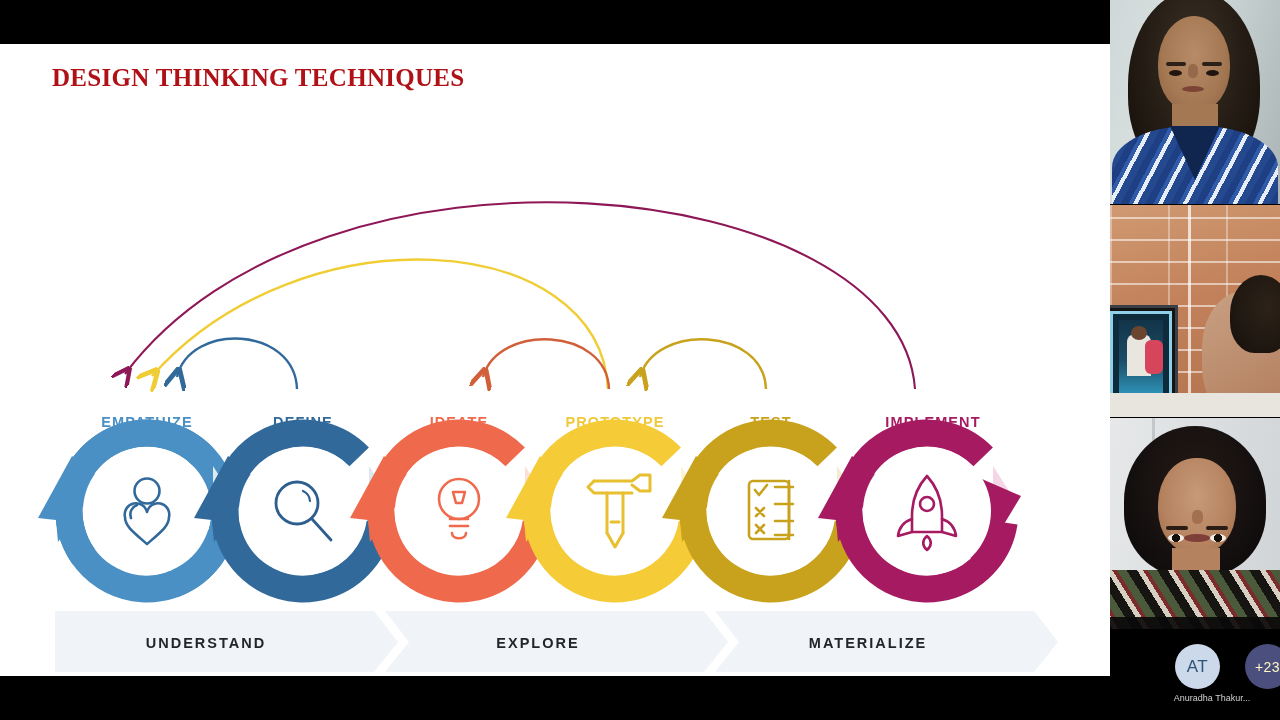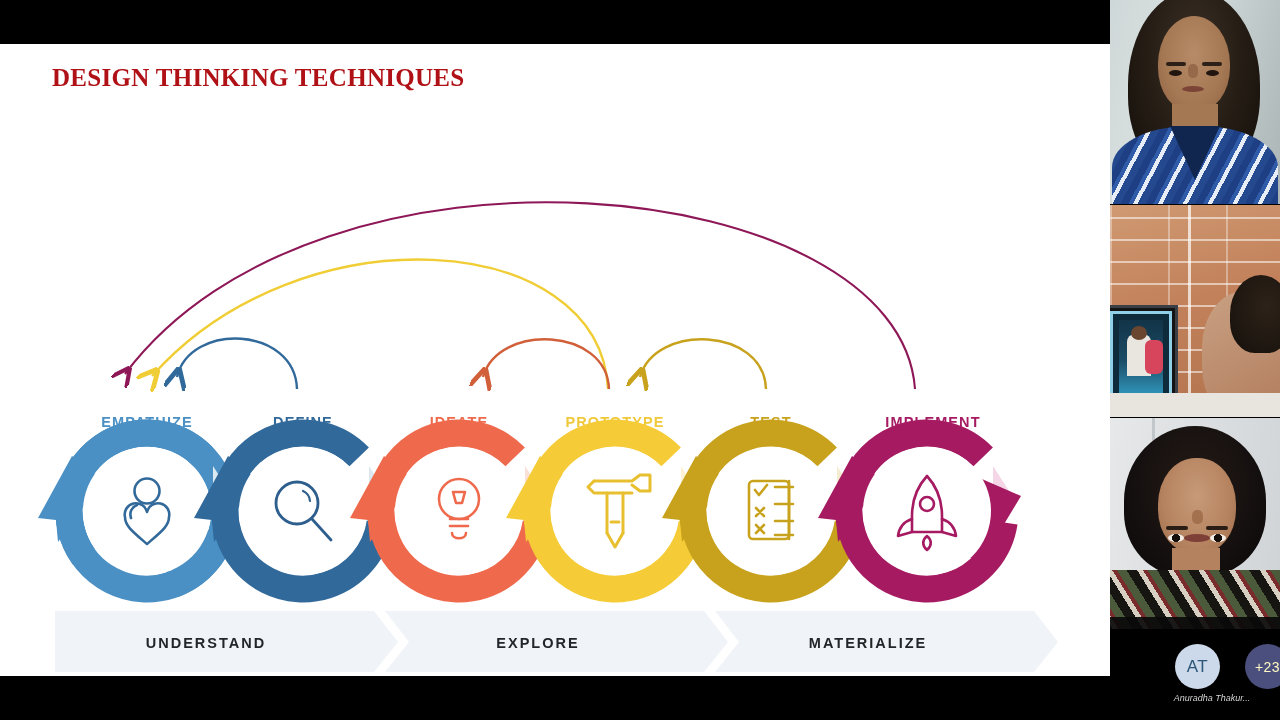--- a/index.html
+++ b/index.html
@@ -78,21 +78,21 @@
     background:repeating-linear-gradient(58deg,#171512 0 9px,#d7cfc2 9px 14px,#7a2b2b 14px 18px,#4a5a3a 18px 26px);}
   .vtile .shadebar{position:absolute;left:0;right:0;bottom:0;height:12px;background:#0a0a0a;opacity:.92;}
 
   
   #pstrip{position:absolute;left:1148px;top:630px;width:170px;height:90px;background:#000;}
   .pavatar{position:absolute;border-radius:50%;display:flex;align-items:center;justify-content:center;
     font-size:17px;letter-spacing:.5px;}
   #p-at{left:27px;top:14px;width:45px;height:45px;background:#ccd9ea;color:#2c5578;font-weight:400;}
   #p-more{left:97px;top:14px;width:45px;height:45px;background:#4b4f7d;color:#fef9c3;font-size:14px;}
   #p-at-label{position:absolute;left:0px;top:63px;width:128px;text-align:center;color:#d2d2d2;font-size:9px;
-    white-space:nowrap;overflow:hidden;text-overflow:ellipsis;font-style:italic;}
+    white-space:nowrap;overflow:hidden;text-overflow:ellipsis;}
 </style>
 </head>
 <body>
 
 <div id="root">
 
   <div id="slide">
 
     <div id="slide-title">DESIGN THINKING TECHNIQUES</div>
 

